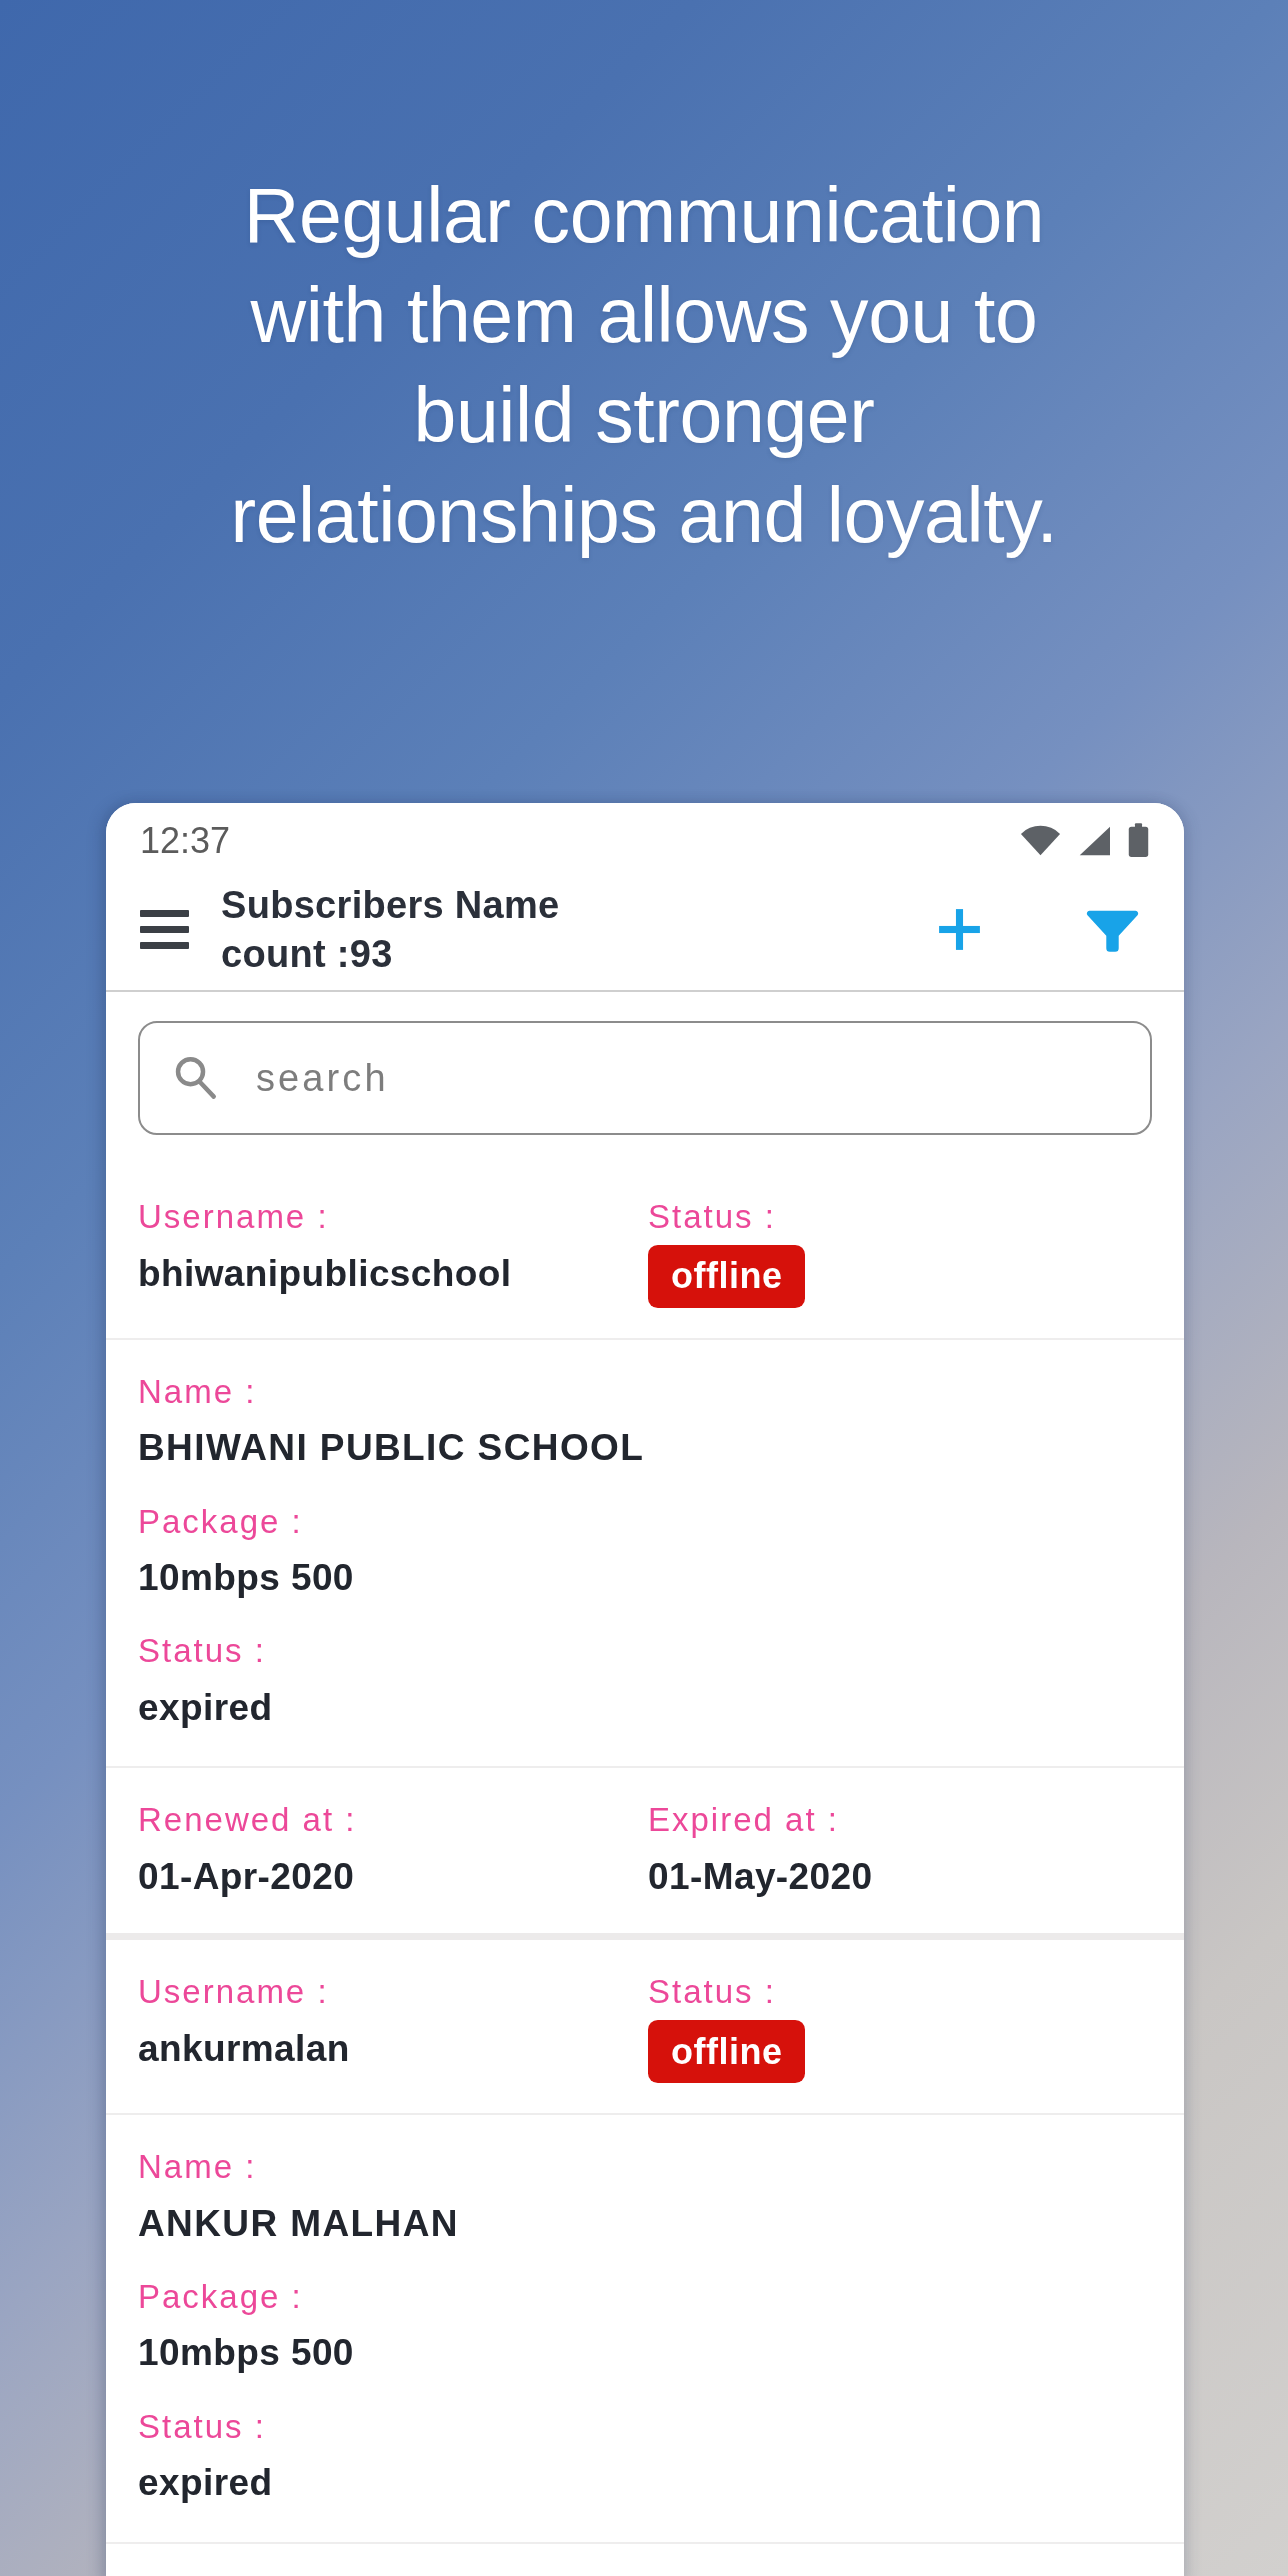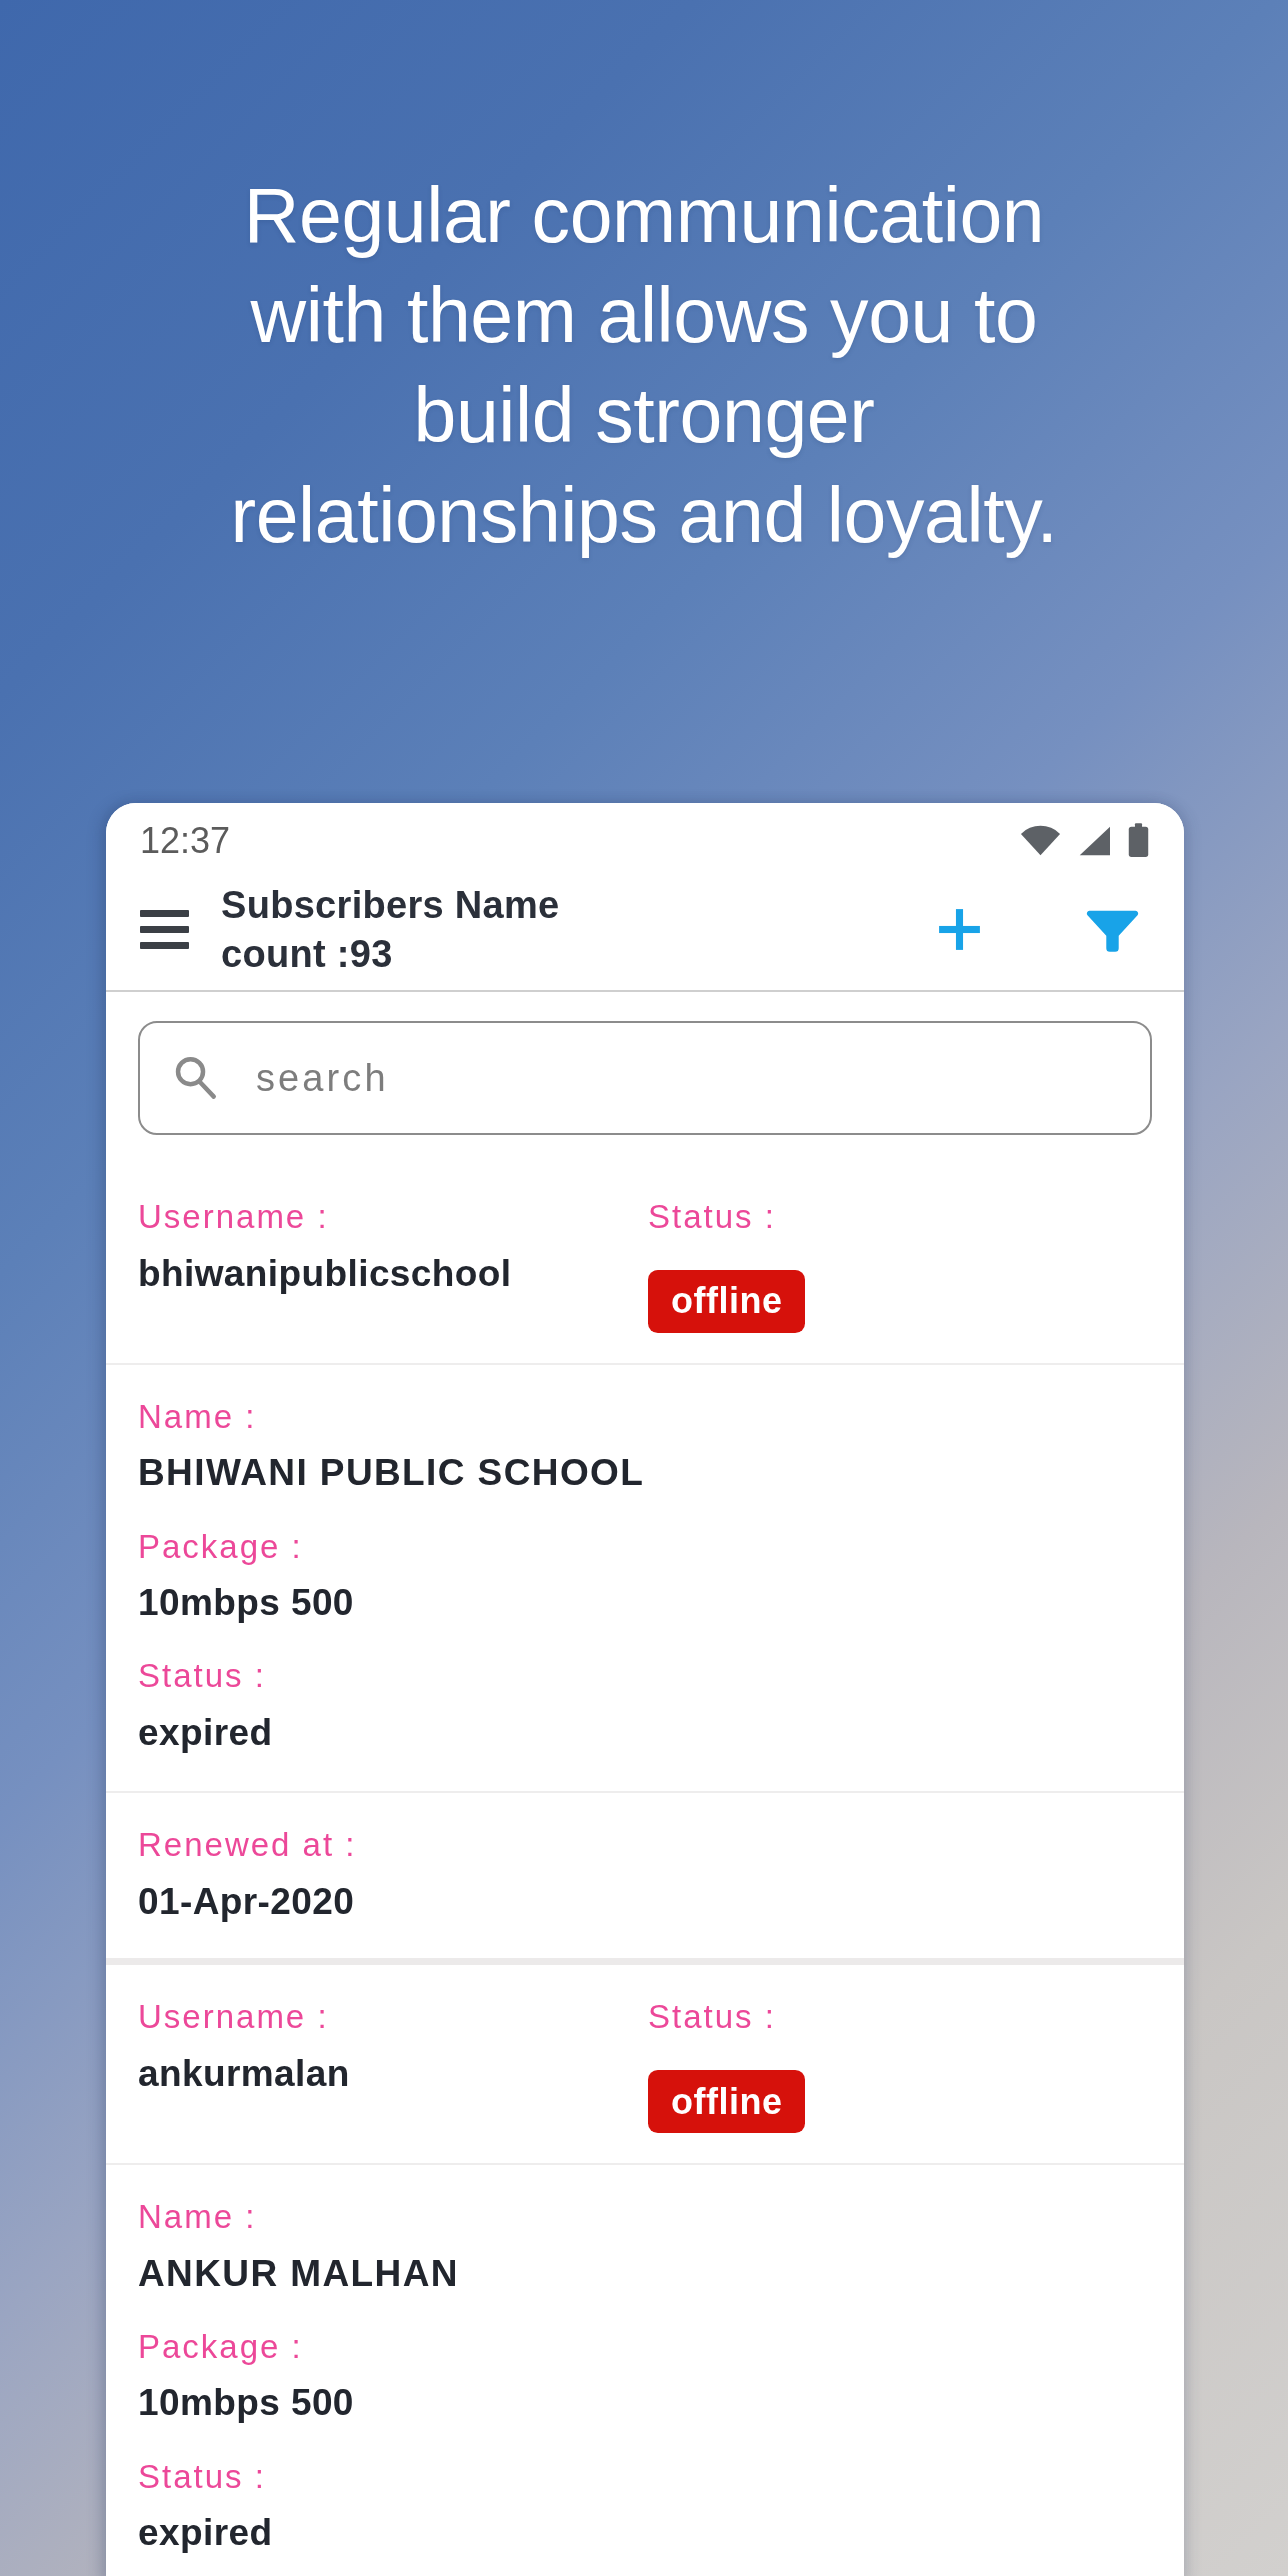--- a/index.html
+++ b/index.html
@@ -152,21 +152,21 @@
     font-weight:bold;
     letter-spacing:0.4px;
     line-height:1.45;
     margin-top:5px;
     white-space:nowrap;
   }
   .val.cap { letter-spacing:1.4px; font-weight:bold; }
 
   .badge {
     display:inline-block;
-    margin-top:28px;
+    margin-top:3px;
     background:#d6110b;
     color:#ffffff;
     font-size:36px;
     font-weight:bold;
     letter-spacing:0.5px;
     padding:10.7px 23px;
     border-radius:9.8px;
   }
 
   .row-mid {
@@ -281,20 +281,24 @@
           <div class="lbl">Status :</div>
           <div class="val">expired</div>
         </div>
       </div>
 
       <div class="row-bot">
         <div class="col-a">
           <div class="lbl">Renewed at :</div>
           <div class="val">01-Apr-2020</div>
         </div>
+        <div class="col-b">
+          <div class="lbl">Expired at :</div>
+          <div class="val">01-May-2020</div>
+        </div>
       </div>
     </div>
 
     <div class="card cut">
       <div class="row-top">
         <div class="col-a">
           <div class="lbl">Username :</div>
           <div class="val">ankurmalan</div>
         </div>
         <div class="col-b">

